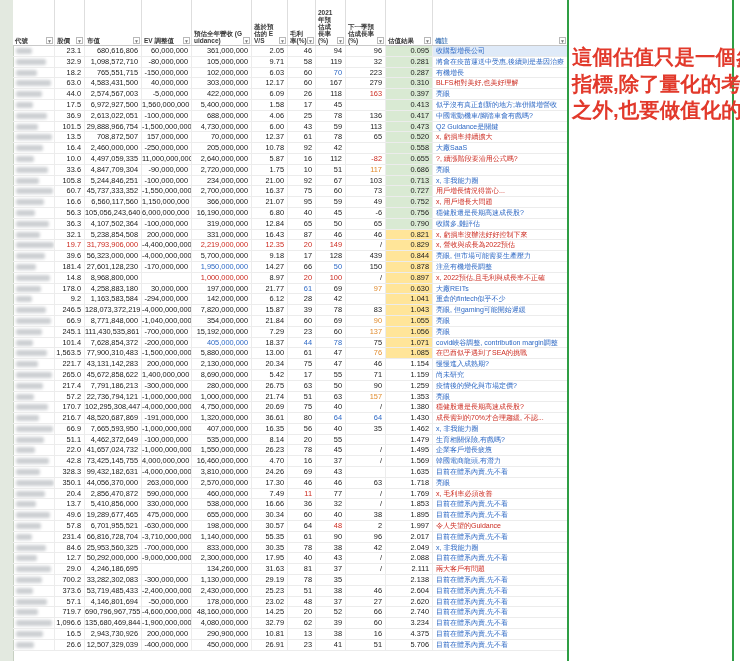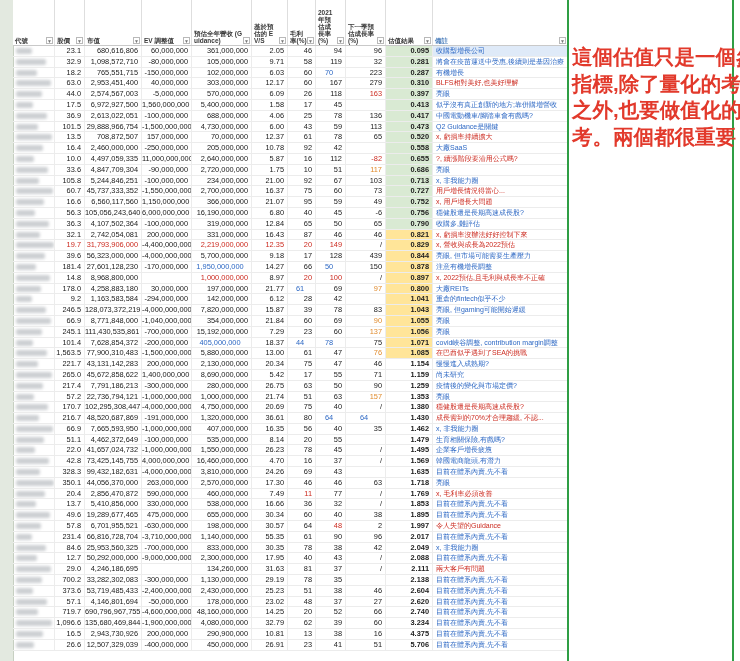--- a/index.html
+++ b/index.html
@@ -17,27 +17,27 @@
   .hc .lbl{position:absolute;left:2px;right:8px;bottom:1px;
            font-size:6.5px;line-height:7px;font-weight:700;color:#3a3a3a;word-break:break-all;}
   .hc.notes .lbl{color:#4a7dbb;}
   .flt{position:absolute;right:1px;bottom:1px;width:7px;height:7px;border:1px solid #b9b9b9;
        background:#fff;color:#777;font-size:5px;line-height:6px;text-align:center;box-sizing:border-box;}
   
   .r{height:10.81px;border-bottom:1px solid #ececec;box-sizing:border-box;}
   .c{font-size:7.4px;line-height:9.6px;border-right:1px solid #ececec;box-sizing:border-box;
      white-space:nowrap;overflow:hidden;color:#202020;}
   .num{text-align:right;padding-right:3px;}
-  .val{font-weight:700;}
+  .val{font-weight:400;}
   .fill-g{background:#d9ead3;}
   .fill-y{background:#ffe599;}
   .note{text-align:left;padding-left:3px;font-size:7px;color:#2d68c4;border-right:none;}
   .note.nred{color:#cc2a1f;}
   .note.hl{background:#dfeaf8;}
-  .tr{color:#cc2a1f;}  .tb{color:#2d68c4;text-align:center;}  .to{color:#e08b2d;}
+  .tr{color:#cc2a1f;}  .tb{color:#2d68c4;}  .to{color:#e08b2d;}
   .blob{height:6px;margin:2px 2px 0 3px;background:#9aa0a6;opacity:.5;
         filter:blur(1.5px);border-radius:2px;}
   
   #empty{position:absolute;left:568px;top:0;width:172px;height:661px;background:#fff;}
   .gline{position:absolute;top:0;width:2px;height:661px;background:#2f9e44;}
   #gl1{left:567px;} #gl2{left:732px;}
   
   #annot{position:absolute;left:572px;top:44px;width:166px;
          font-size:20.5px;line-height:26.5px;font-weight:700;color:#e2392b;white-space:nowrap;}
 </style>
@@ -138,38 +138,38 @@
           <div class="c num tb">70</div>
           <div class="c num">223</div>
           <div class="c num val fill-g">0.287</div>
           <div class="c note">有機增長</div>
         </div>
         <div class="r grid">
           <div class="c">
             <div class="blob" style="width: 35px;"></div>
           </div>
           <div class="c num">63.0</div>
-          <div class="c num">2,953,451,400</div>
+          <div class="c num">4,583,431,500</div>
           <div class="c num">40,000,000</div>
           <div class="c num">303,000,000</div>
           <div class="c num">12.17</div>
           <div class="c num">60</div>
           <div class="c num">167</div>
           <div class="c num">279</div>
           <div class="c num val fill-g">0.310</div>
           <div class="c note nred">BLFS相對美好,也美好理解</div>
         </div>
         <div class="r grid">
           <div class="c">
             <div class="blob" style="width: 26px;"></div>
           </div>
           <div class="c num">44.0</div>
           <div class="c num">2,574,567,003</div>
           <div class="c num">-5,000,000</div>
-          <div class="c num">570,000,000</div>
+          <div class="c num">422,000,000</div>
           <div class="c num">6.09</div>
           <div class="c num">26</div>
           <div class="c num">118</div>
           <div class="c num tr">163</div>
           <div class="c num val fill-g">0.397</div>
           <div class="c note">亮眼</div>
         </div>
         <div class="r grid">
           <div class="c">
             <div class="blob" style="width: 17px;"></div>
@@ -348,21 +348,21 @@
           <div class="c num">50</div>
           <div class="c num">65</div>
           <div class="c num val fill-g">0.790</div>
           <div class="c note">收購多,難評估</div>
         </div>
         <div class="r grid">
           <div class="c">
             <div class="blob" style="width: 24px;"></div>
           </div>
           <div class="c num">32.1</div>
-          <div class="c num">2,742,054,081</div>
+          <div class="c num">5,238,854,508</div>
           <div class="c num">200,000,000</div>
           <div class="c num">331,000,000</div>
           <div class="c num">16.43</div>
           <div class="c num">87</div>
           <div class="c num">46</div>
           <div class="c num">46</div>
           <div class="c num val fill-y">0.821</div>
           <div class="c note nred">x, 虧損率沒辦法好好控制下來</div>
         </div>
         <div class="r grid">
@@ -430,21 +430,21 @@
             <div class="blob" style="width: 25px;"></div>
           </div>
           <div class="c num">178.0</div>
           <div class="c num">4,258,883,180</div>
           <div class="c num">30,000,000</div>
           <div class="c num">197,000,000</div>
           <div class="c num">21.77</div>
           <div class="c num tb">61</div>
           <div class="c num">69</div>
           <div class="c num to">97</div>
-          <div class="c num val fill-y">0.800</div>
+          <div class="c num val fill-y">0.630</div>
           <div class="c note">大廠REITs</div>
         </div>
         <div class="r grid">
           <div class="c">
             <div class="blob" style="width: 16px;"></div>
           </div>
           <div class="c num">9.2</div>
           <div class="c num">1,163,583,584</div>
           <div class="c num">-294,000,000</div>
           <div class="c num">142,000,000</div>
@@ -939,15 +939,14 @@
   </div>
 
   <div id="empty"></div>
   <div id="gl1" class="gline"></div>
   <div id="gl2" class="gline"></div>
 
   <div id="annot">
     <div>這個估值只是一個參考</div>
     <div>指標,除了量化的考量</div>
     <div>之外,也要做值化的思</div>
-    <div>考。兩個都很重要</div>
   </div>
 </div>
 
 </body></html>

